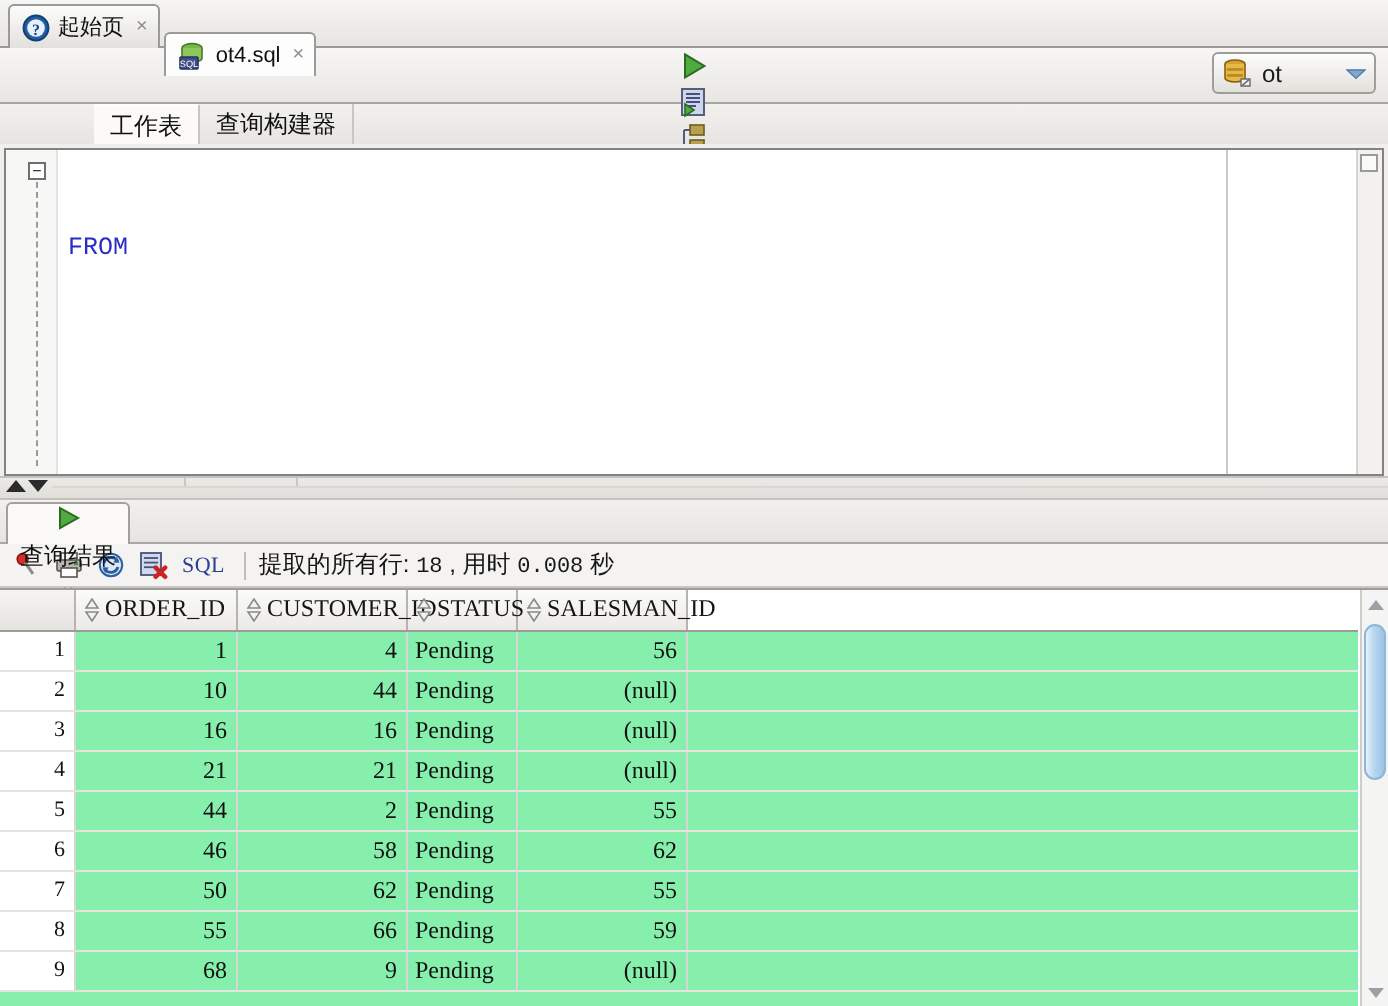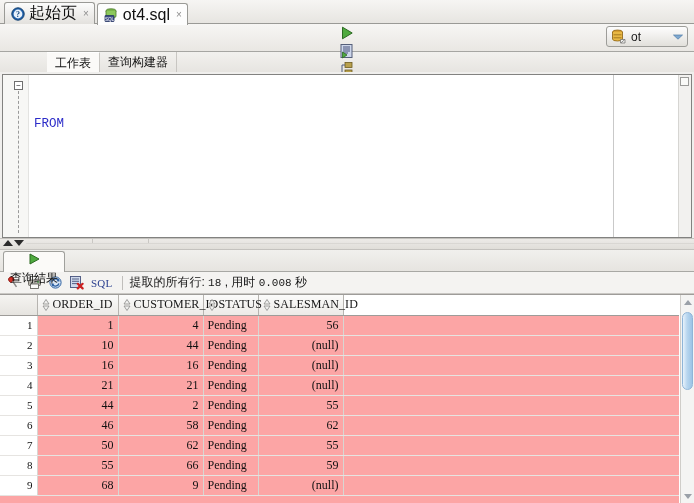--- a/index.html
+++ b/index.html
@@ -25,23 +25,23 @@
     height: 22px; padding: 0 5px 0 6px;
     border: 1px solid #9a9a96; border-bottom: none;
     border-radius: 3px 3px 0 0;
     background: linear-gradient(#fcfcfc, #e3e1dd);
     margin-right: 2px;
     position: relative; top: 1px;
     cursor: default;
   }
   .doctab.active {
     background: #fdfdfd;
-    top: 2px; z-index: 3;
-  }
-  .doctab .label { font-size: 16px; color: #111; white-space: nowrap; }
+    top: 15px; z-index: 3;
+  }
+  .doctab .label { font-size: 11px; color: #111; white-space: nowrap; }
   .doctab .tabclose { font-size: 10px; color: #8d8d8d; padding-left: 2px; }
 
   .ic { display: inline-block; flex: 0 0 auto; line-height: 0; }
 
   
   .toolbar {
     position: relative; height: 28px;
     background: linear-gradient(#f7f6f4, #e9e7e3);
     border-bottom: 1px solid #a6a6a2;
     display: flex; align-items: center; padding: 0 4px; flex-direction: column;
@@ -217,21 +217,21 @@
   }
   .rsep { width: 1px; height: 14px; background: #c0bebb; margin: 0 5px; }
   .fetchinfo {
     font-size: 12px; color: #171717; white-space: nowrap;
   }
   .fetchinfo .num { font-family: Liberation Mono, monospace; font-size: 11px; margin-top: 12px; }
 
   
   .grid-wrap {
     position: absolute; left: 0; top: 44px; right: 0; bottom: 0;
-    background: #fca5a5;
+    background: #86efac;
     border-top: 1px solid #9e9c99;
     overflow: hidden;
   }
   table.grid {
     border-collapse: collapse;
     width: 680px;
     table-layout: fixed;
     font-family: "Liberation Serif", serif;
     font-size: 12px;
   }

